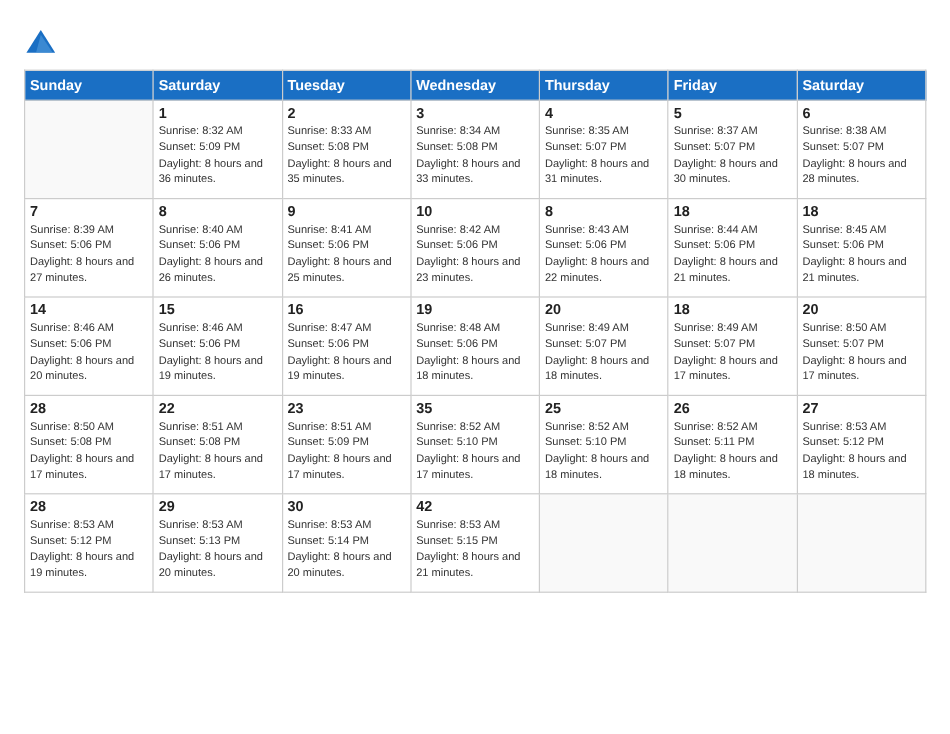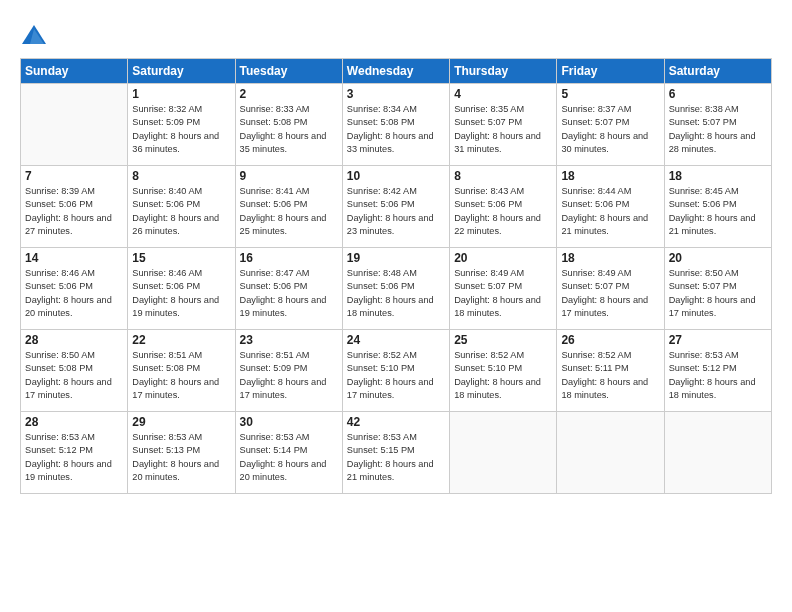--- a/index.html
+++ b/index.html
@@ -228,21 +228,21 @@
           </td>
           <td>
             <span class="day-num">22</span>
             <div class="day-info">Sunrise: 8:51 AM<br>Sunset: 5:08 PM<br>Daylight: 8 hours and 17 minutes.</div>
           </td>
           <td>
             <span class="day-num">23</span>
             <div class="day-info">Sunrise: 8:51 AM<br>Sunset: 5:09 PM<br>Daylight: 8 hours and 17 minutes.</div>
           </td>
           <td>
-            <span class="day-num">24</span>
+            <span class="day-num">35</span>
             <div class="day-info">Sunrise: 8:52 AM<br>Sunset: 5:10 PM<br>Daylight: 8 hours and 17 minutes.</div>
           </td>
           <td>
             <span class="day-num">25</span>
             <div class="day-info">Sunrise: 8:52 AM<br>Sunset: 5:10 PM<br>Daylight: 8 hours and 18 minutes.</div>
           </td>
           <td>
             <span class="day-num">26</span>
             <div class="day-info">Sunrise: 8:52 AM<br>Sunset: 5:11 PM<br>Daylight: 8 hours and 18 minutes.</div>
           </td>

